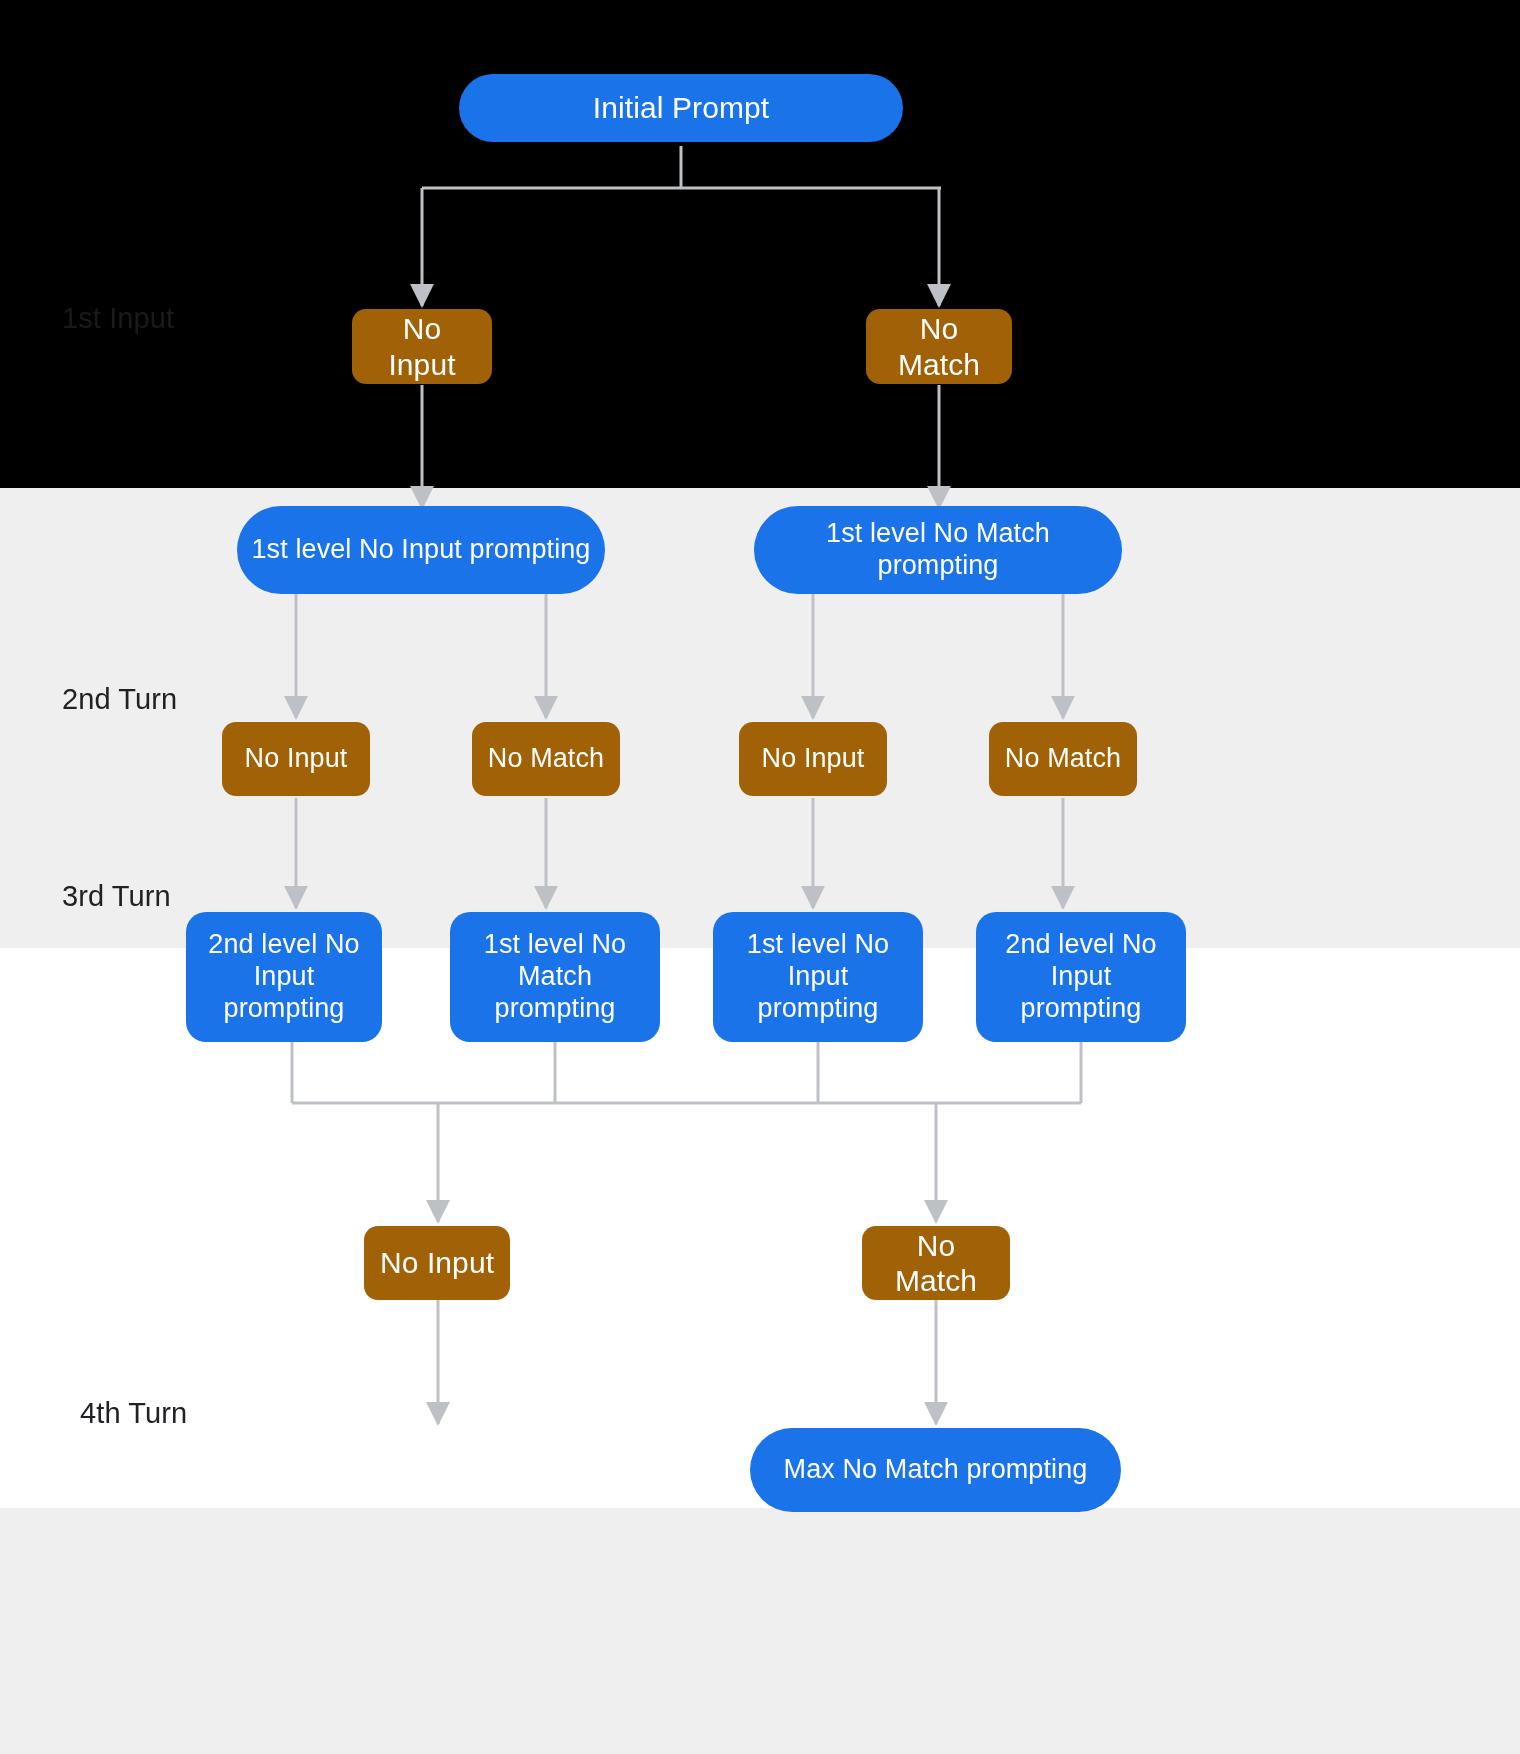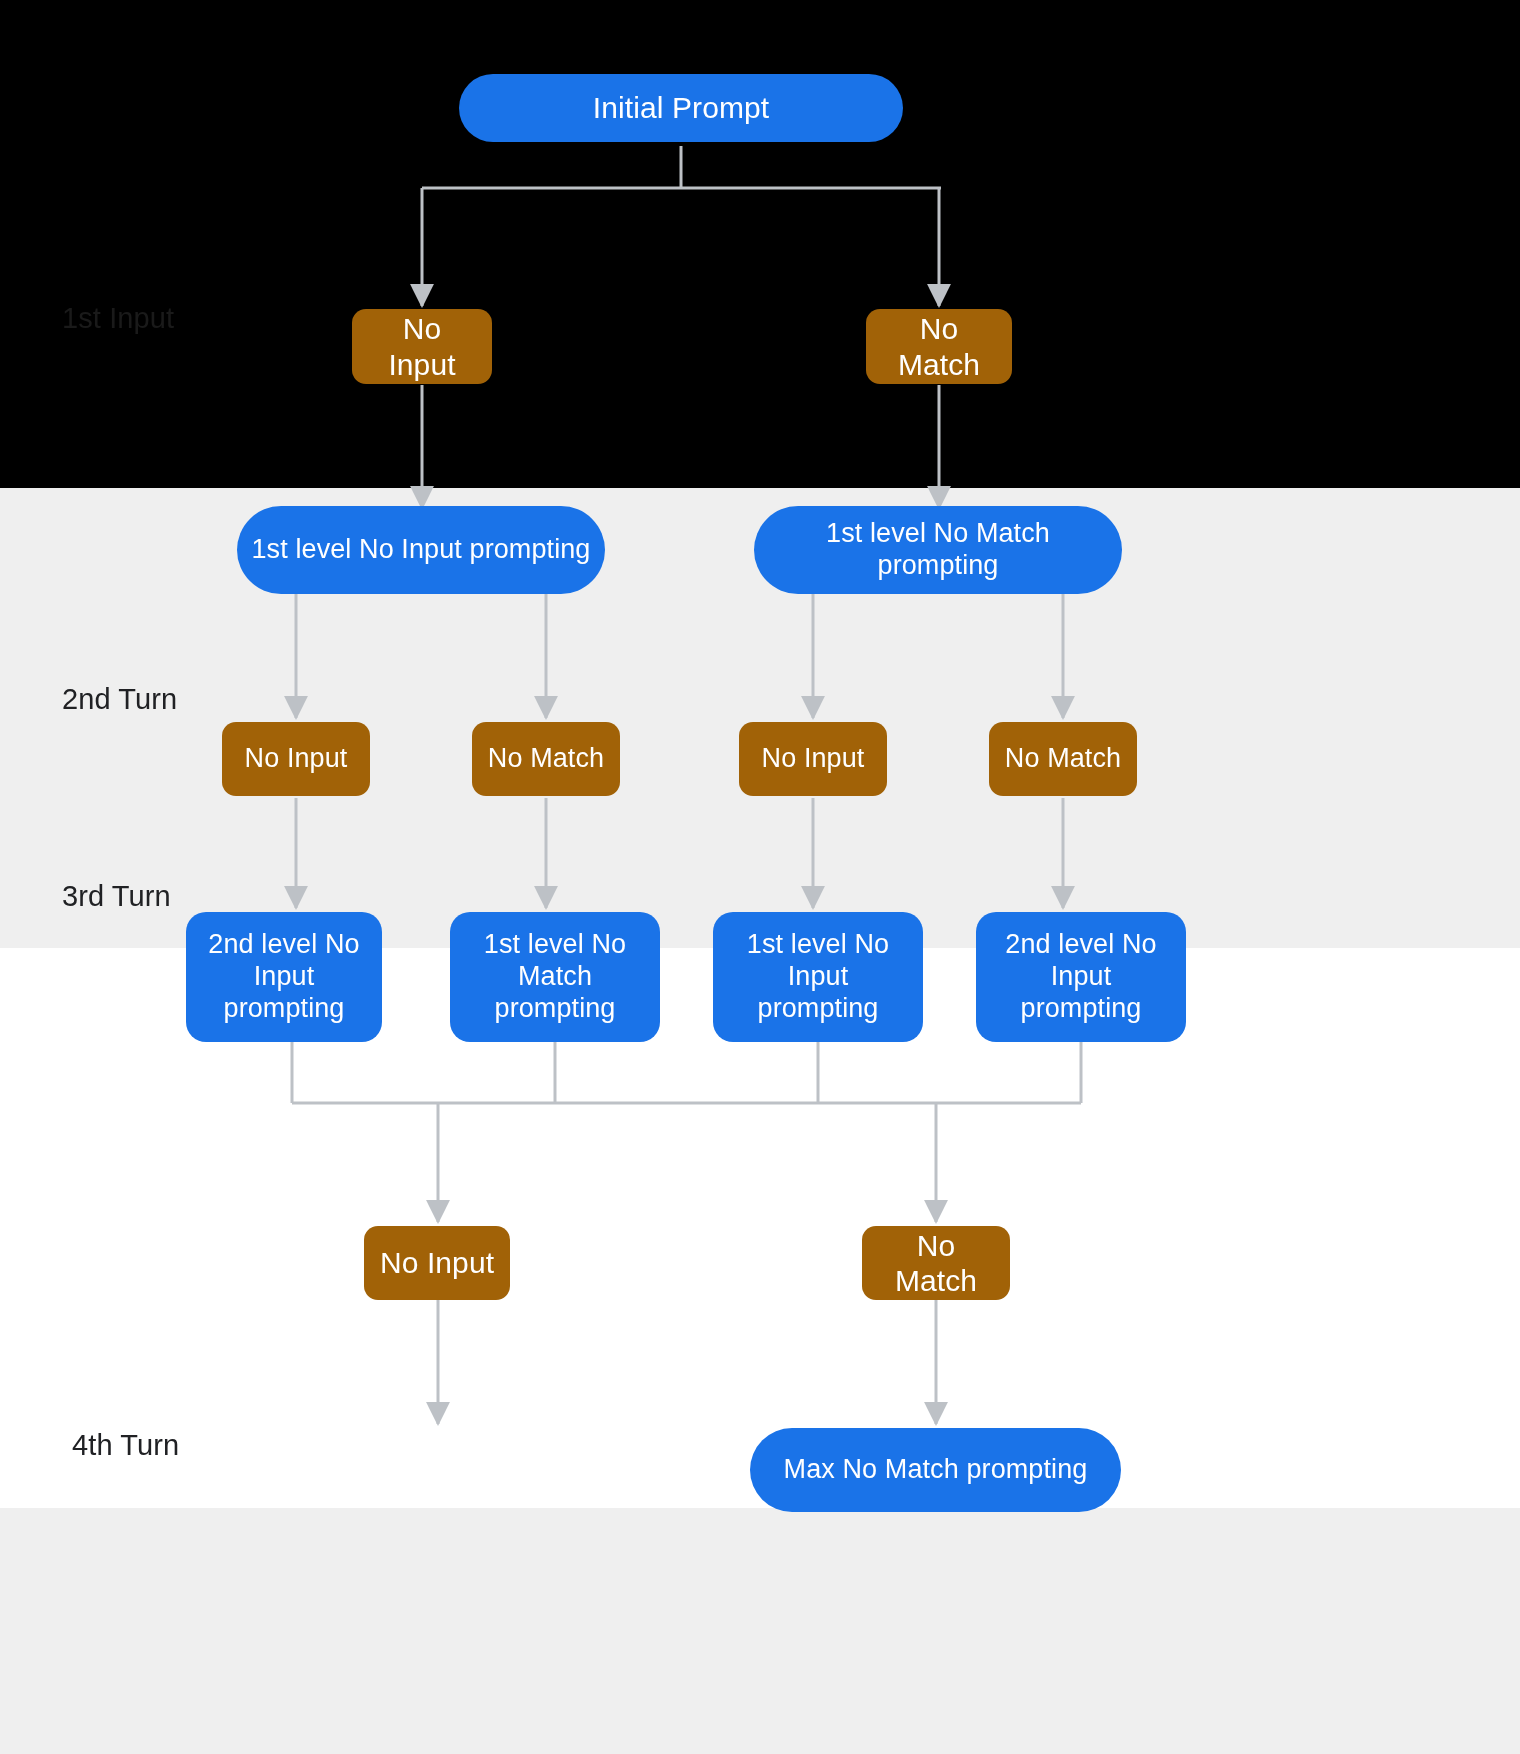--- a/index.html
+++ b/index.html
@@ -116,21 +116,21 @@
       <path d="M 936,1103 L 936,1222" marker-end="url(#arrow)"></path>
 
       <path d="M 438,1300 L 438,1424" marker-end="url(#arrow)"></path>
       <path d="M 936,1300 L 936,1424" marker-end="url(#arrow)"></path>
     </g>
   </svg>
 
   <div class="turn-label on-dark" style="left:62px; top:303px;">1st Input</div>
   <div class="turn-label" style="left:62px; top:684px;">2nd Turn</div>
   <div class="turn-label" style="left:62px; top:881px;">3rd Turn</div>
-  <div class="turn-label" style="left:72px; top:1398px;margin-top:32px;">4th Turn</div>
+  <div class="turn-label" style="left:80px; top:1398px;">4th Turn</div>
 
   <div class="node blue pill fs-30" style="left:459px; top:74px; width:444px; height:68px;">Initial Prompt</div>
 
   <div class="node green soft fs-30" style="left:352px; top:309px; width:140px; height:75px;">No Input</div>
   <div class="node green soft fs-30" style="left:866px; top:309px; width:146px; height:75px;">No Match</div>
 
   <div class="node blue pill fs-27" style="left:237px; top:506px; width:368px; height:88px;">1st level No Input prompting</div>
   <div class="node blue pill fs-27" style="left:754px; top:506px; width:368px; height:88px;">1st level No Match prompting</div>
 
   <div class="node green soft fs-27" style="left:222px; top:722px; width:148px; height:74px;">No Input</div>

